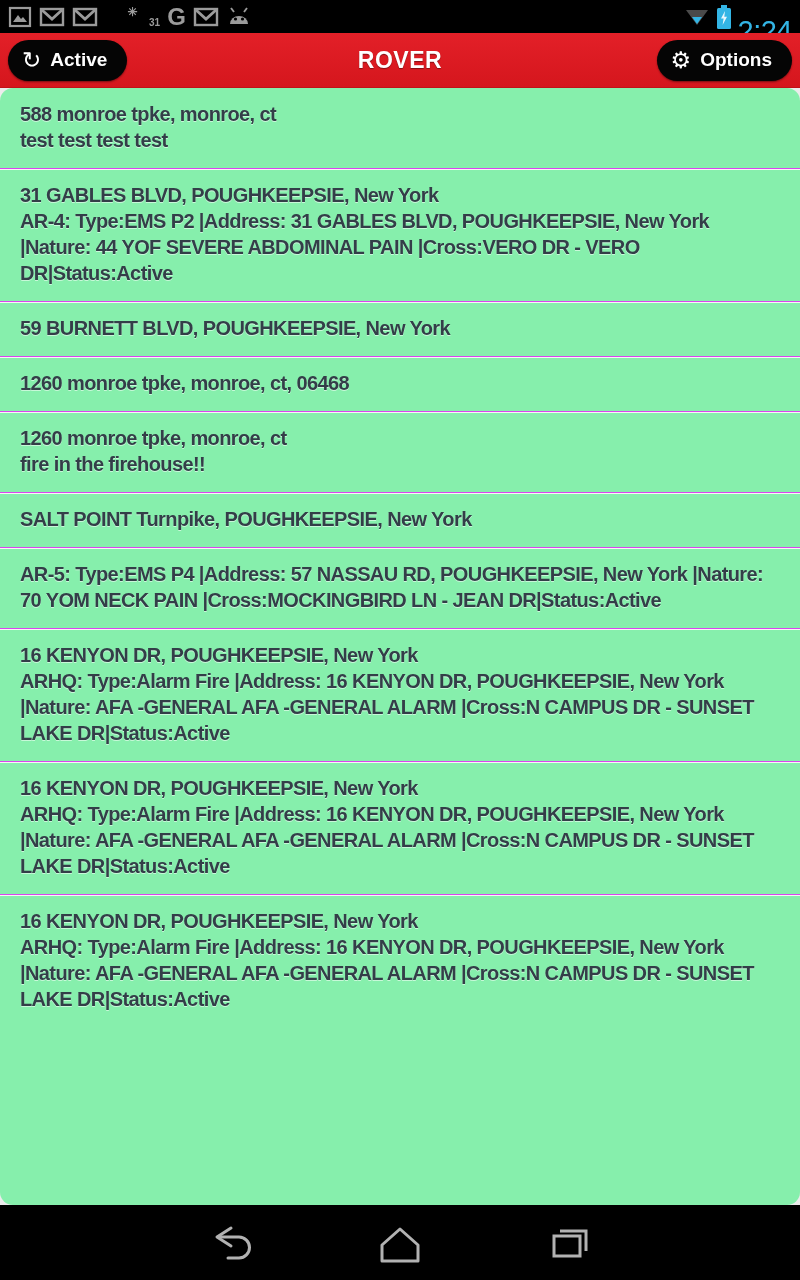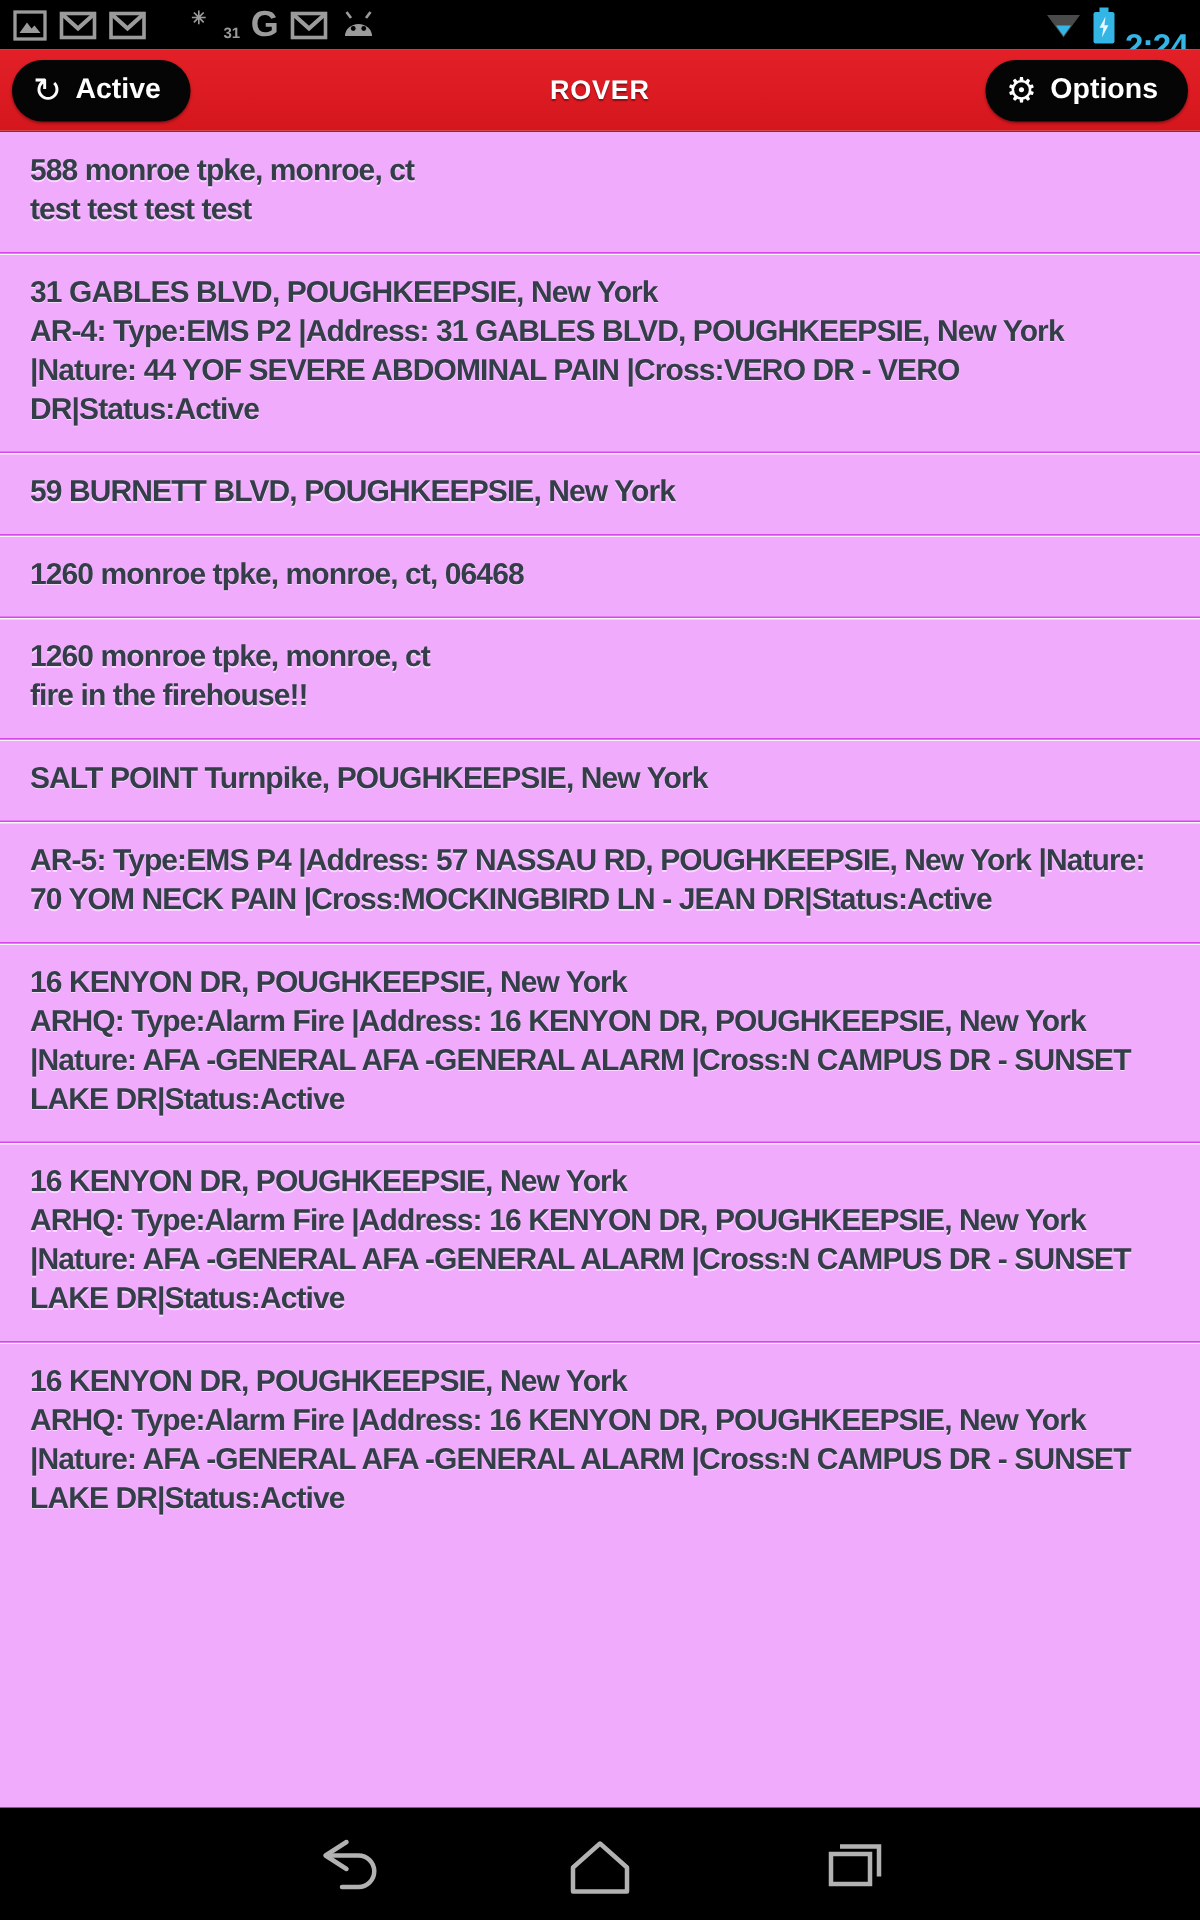--- a/index.html
+++ b/index.html
@@ -37,22 +37,22 @@
   .calendar-icon .star { font-size: 12px; height: 12px; }
   .calendar-icon .day { font-size: 10px; margin-left: 44px; }
   .google-icon {
     color: #9b9b9b; font-size: 24px; font-weight: bold; line-height: 26px;
   }
   .status-right {
     display: flex; align-items: center; gap: 6px;
   }
   .status-time {
     color: #33b5e5;
-    font-size: 22px;
-    font-weight: bold;
+    font-size: 29px;
+    font-weight: normal;
     letter-spacing: -0.5px;
     line-height: 26px;
     margin-top: 28px;
   }
 
   
   .app-header {
     height: 55px;
     background: linear-gradient(#e32028, #d5161d);
     border-bottom: 1px solid #c01218;
@@ -80,33 +80,34 @@
   .pill-button .btn-icon {
     font-size: 23px;
     line-height: 1;
     font-weight: normal;
   }
   .header-title {
     position: absolute;
     left: 0; right: 0;
     text-align: center;
     color: #fff;
-    font-size: 18px;
+    font-size: 23px;
     font-weight: bold;
     letter-spacing: 0.5px;
     text-shadow: 0 1px 1px rgba(0,0,0,0.4);
     pointer-events: none;
   }
   .options-button { margin-left: auto; }
 
   
   .alert-list {
     height: 1117px;
     overflow: hidden;
-    background: #f0abfc;
+    background: #86efac;
+    border-radius: 13px;
   }
   .alert-item {
     padding: 13px 20px 15px 20px;
     cursor: pointer;
   }
   .alert-item + .alert-item {
     border-top: 1px solid #d946ef;
     box-shadow: inset 0 1px 0 #f8f8f8;
   }
   .alert-title, .alert-desc {

